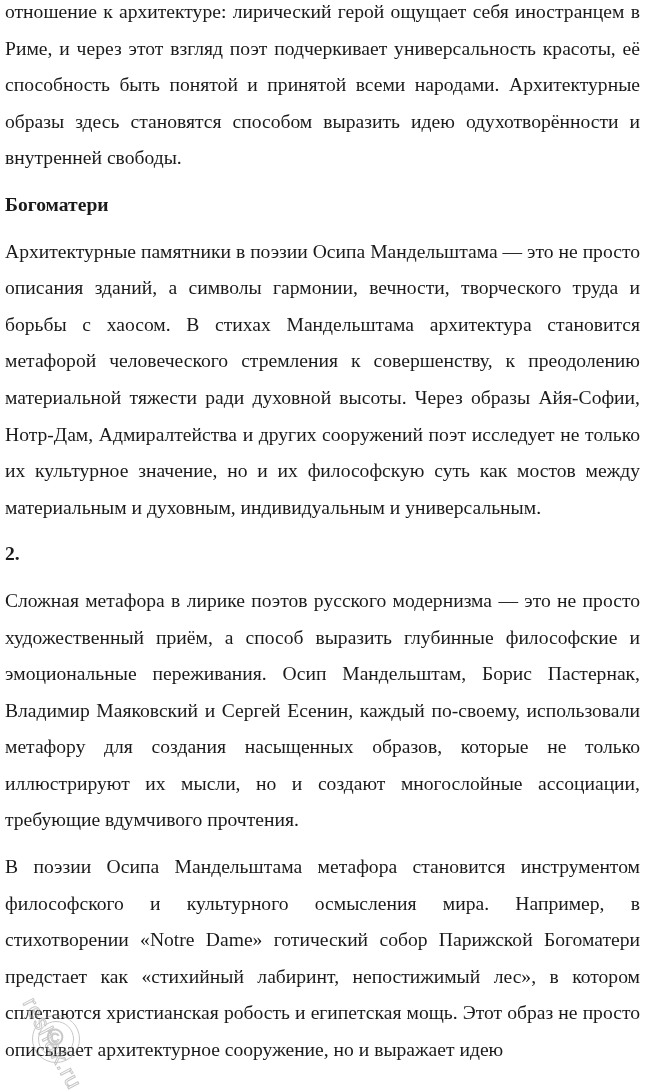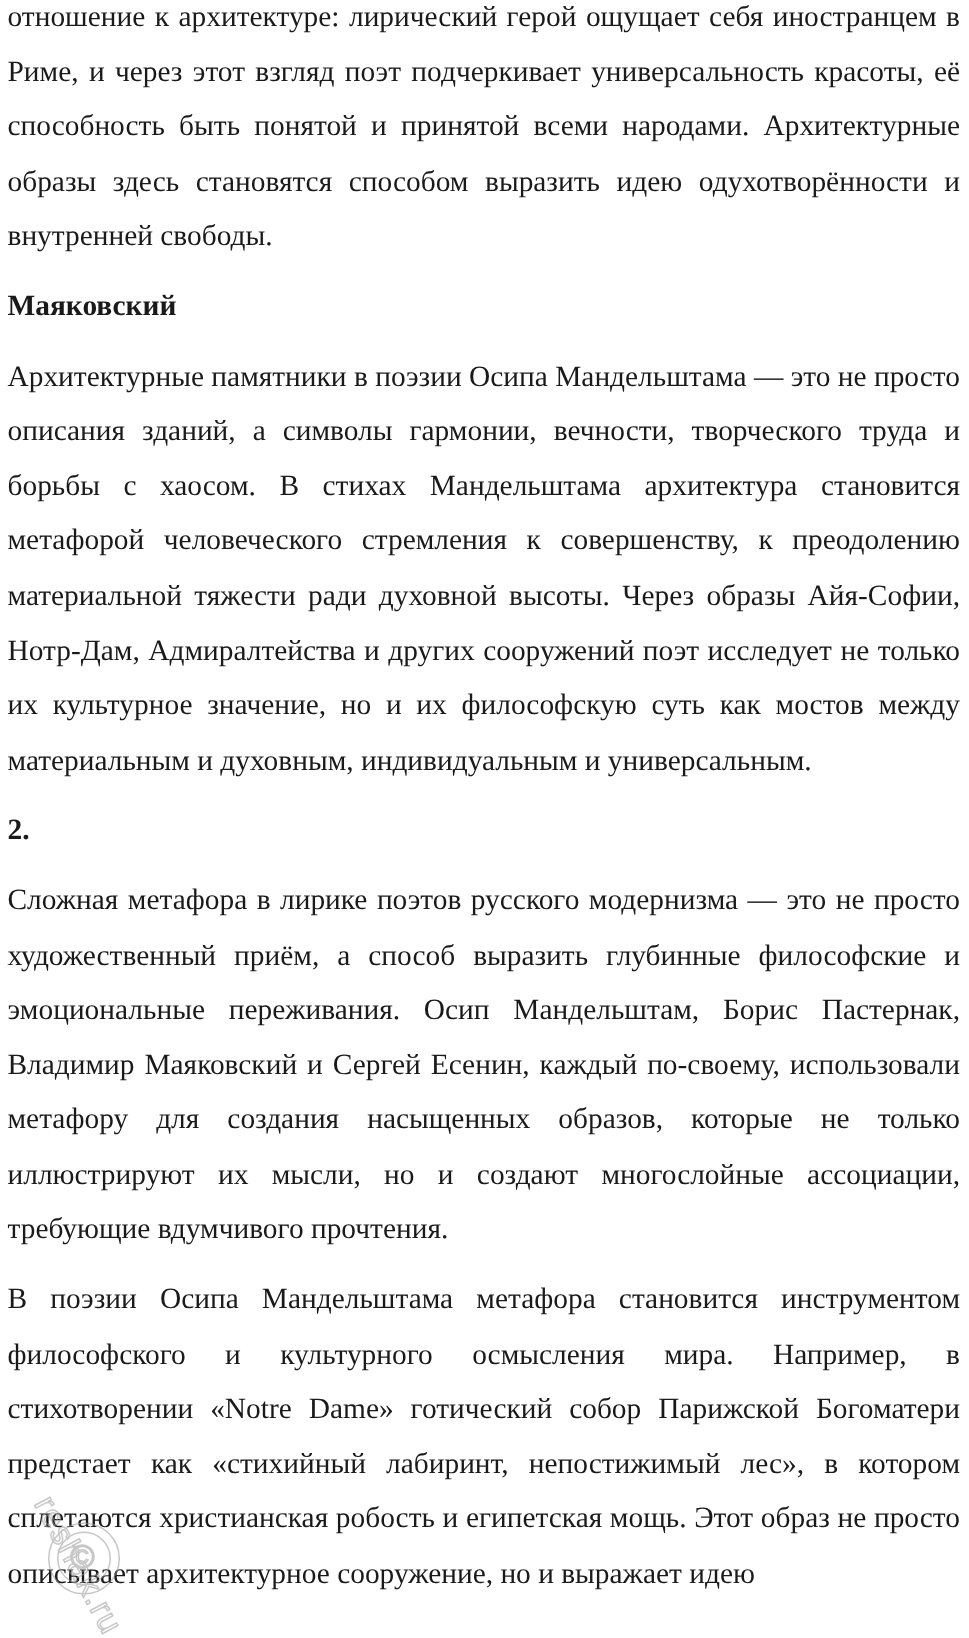--- a/index.html
+++ b/index.html
@@ -84,21 +84,21 @@
       transform-origin: left top;
       letter-spacing: 1px;
       white-space: nowrap;
     }
   </style>
 </head>
 <body>
 
 <div class="page">
   <p class="para">отношение к архитектуре: лирический герой ощущает себя иностранцем в Риме, и через этот взгляд поэт подчеркивает универсальность красоты, её способность быть понятой и принятой всеми народами. Архитектурные образы здесь становятся способом выразить идею одухотворённости и внутренней свободы.</p>
-  <p class="heading">Маяковский</p>
+  <p class="heading">Богоматери</p>
   <p class="para">Архитектурные памятники в поэзии Осипа Мандельштама — это не просто описания зданий, а символы гармонии, вечности, творческого труда и борьбы с хаосом. В стихах Мандельштама архитектура становится метафорой человеческого стремления к совершенству, к преодолению материальной тяжести ради духовной высоты. Через образы Айя-Софии, Нотр-Дам, Адмиралтейства и других сооружений поэт исследует не только их культурное значение, но и их философскую суть как мостов между материальным и духовным, индивидуальным и универсальным.</p>
   <p class="heading">2.</p>
   <p class="para">Сложная метафора в лирике поэтов русского модернизма — это не просто художественный приём, а способ выразить глубинные философские и эмоциональные переживания. Осип Мандельштам, Борис Пастернак, Владимир Маяковский и Сергей Есенин, каждый по-своему, использовали метафору для создания насыщенных образов, которые не только иллюстрируют их мысли, но и создают многослойные ассоциации, требующие вдумчивого прочтения.</p>
   <p class="para">В поэзии Осипа Мандельштама метафора становится инструментом философского и культурного осмысления мира. Например, в стихотворении «Notre Dame» готический собор Парижской Богоматери предстает как «стихийный лабиринт, непостижимый лес», в котором сплетаются христианская робость и египетская мощь. Этот образ не просто описывает архитектурное сооружение, но и выражает идею</p>
 </div>
 
 <div class="watermark">
   <span class="wtext">reshak.ru</span>
   <div class="circle"></div>
   <span class="cletter">©</span>

